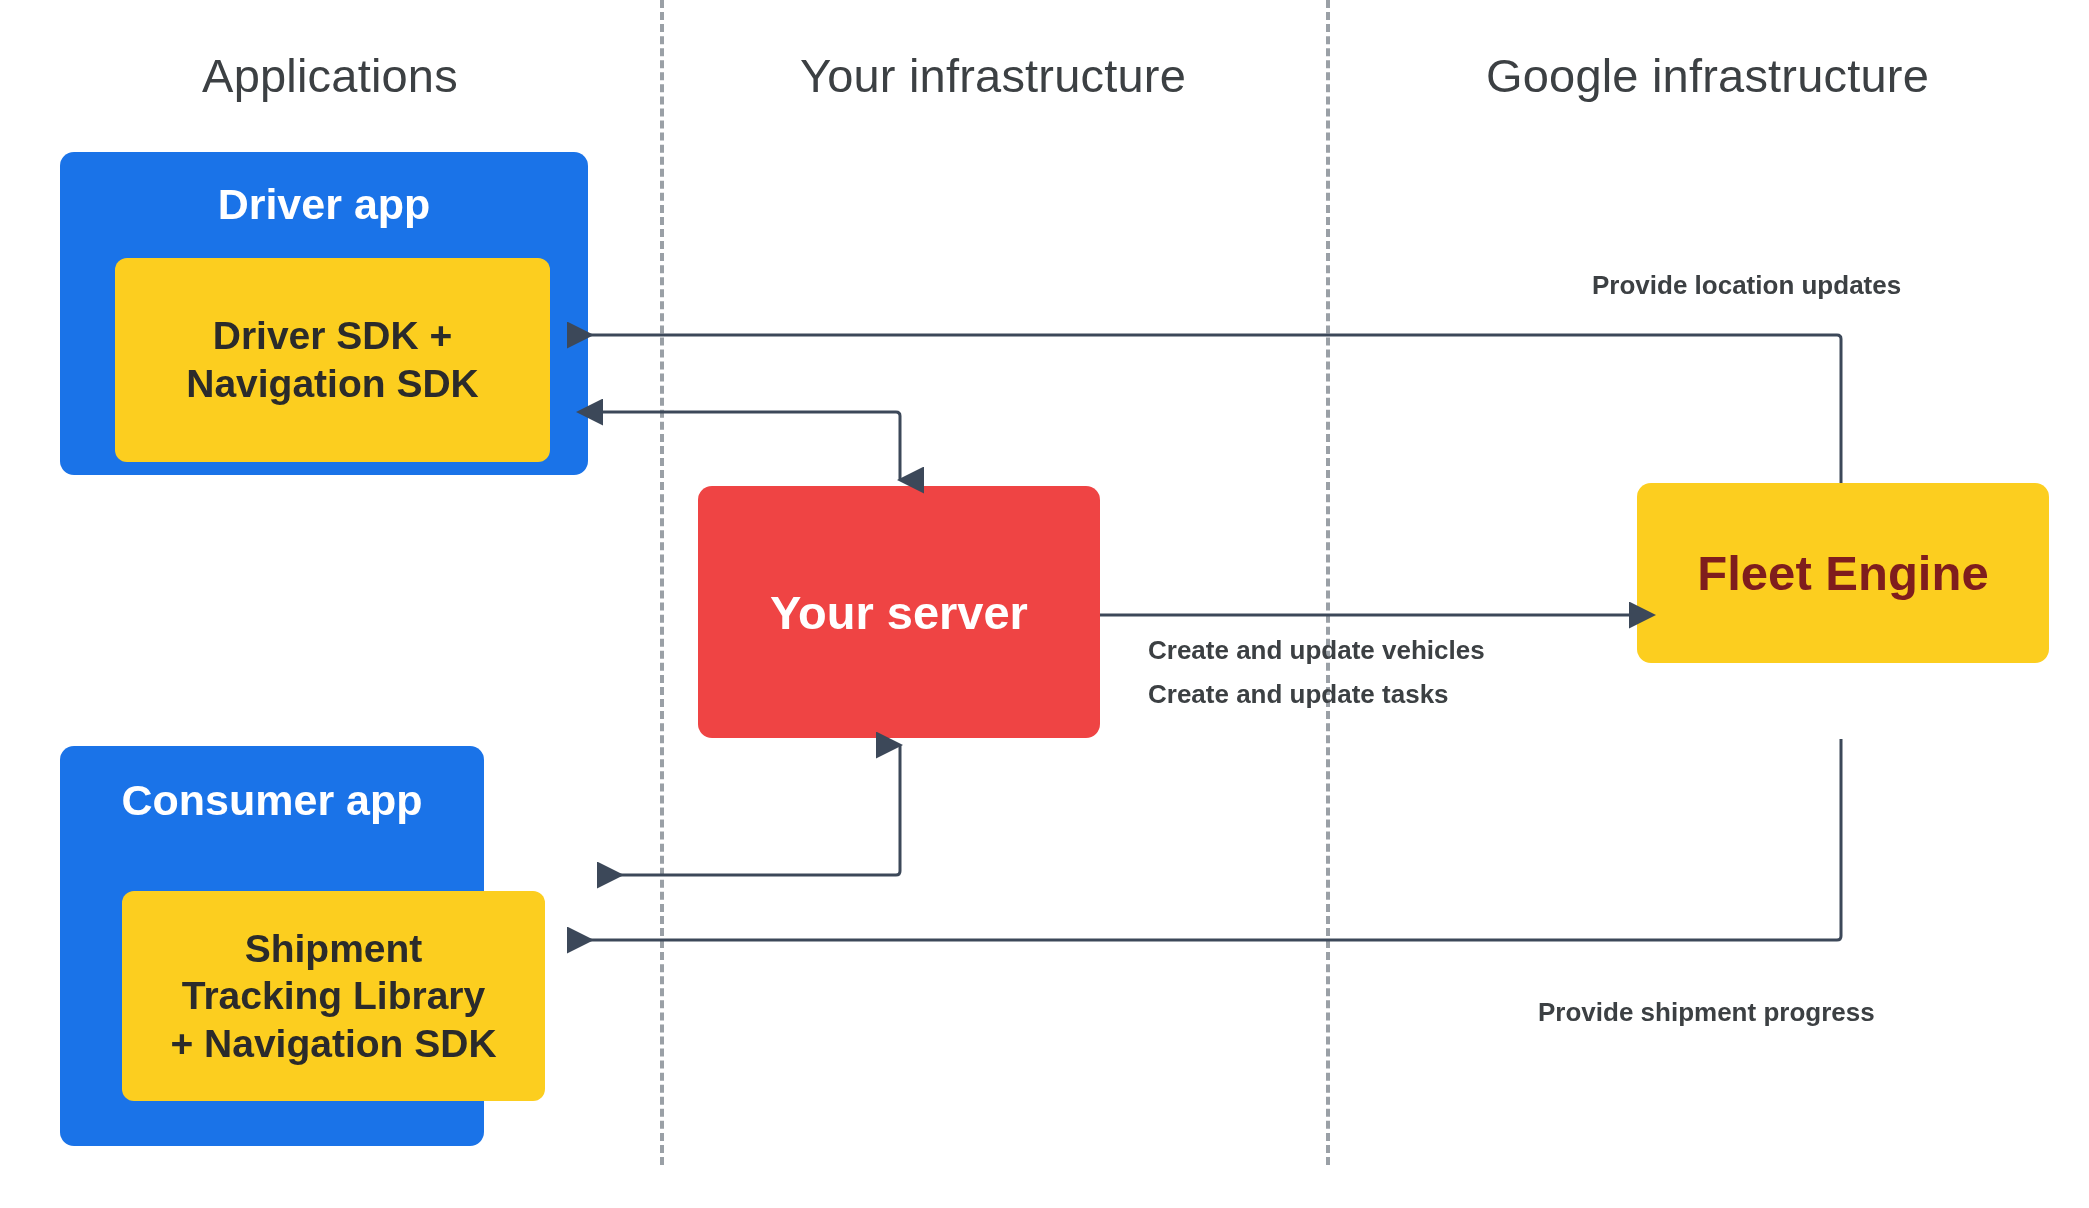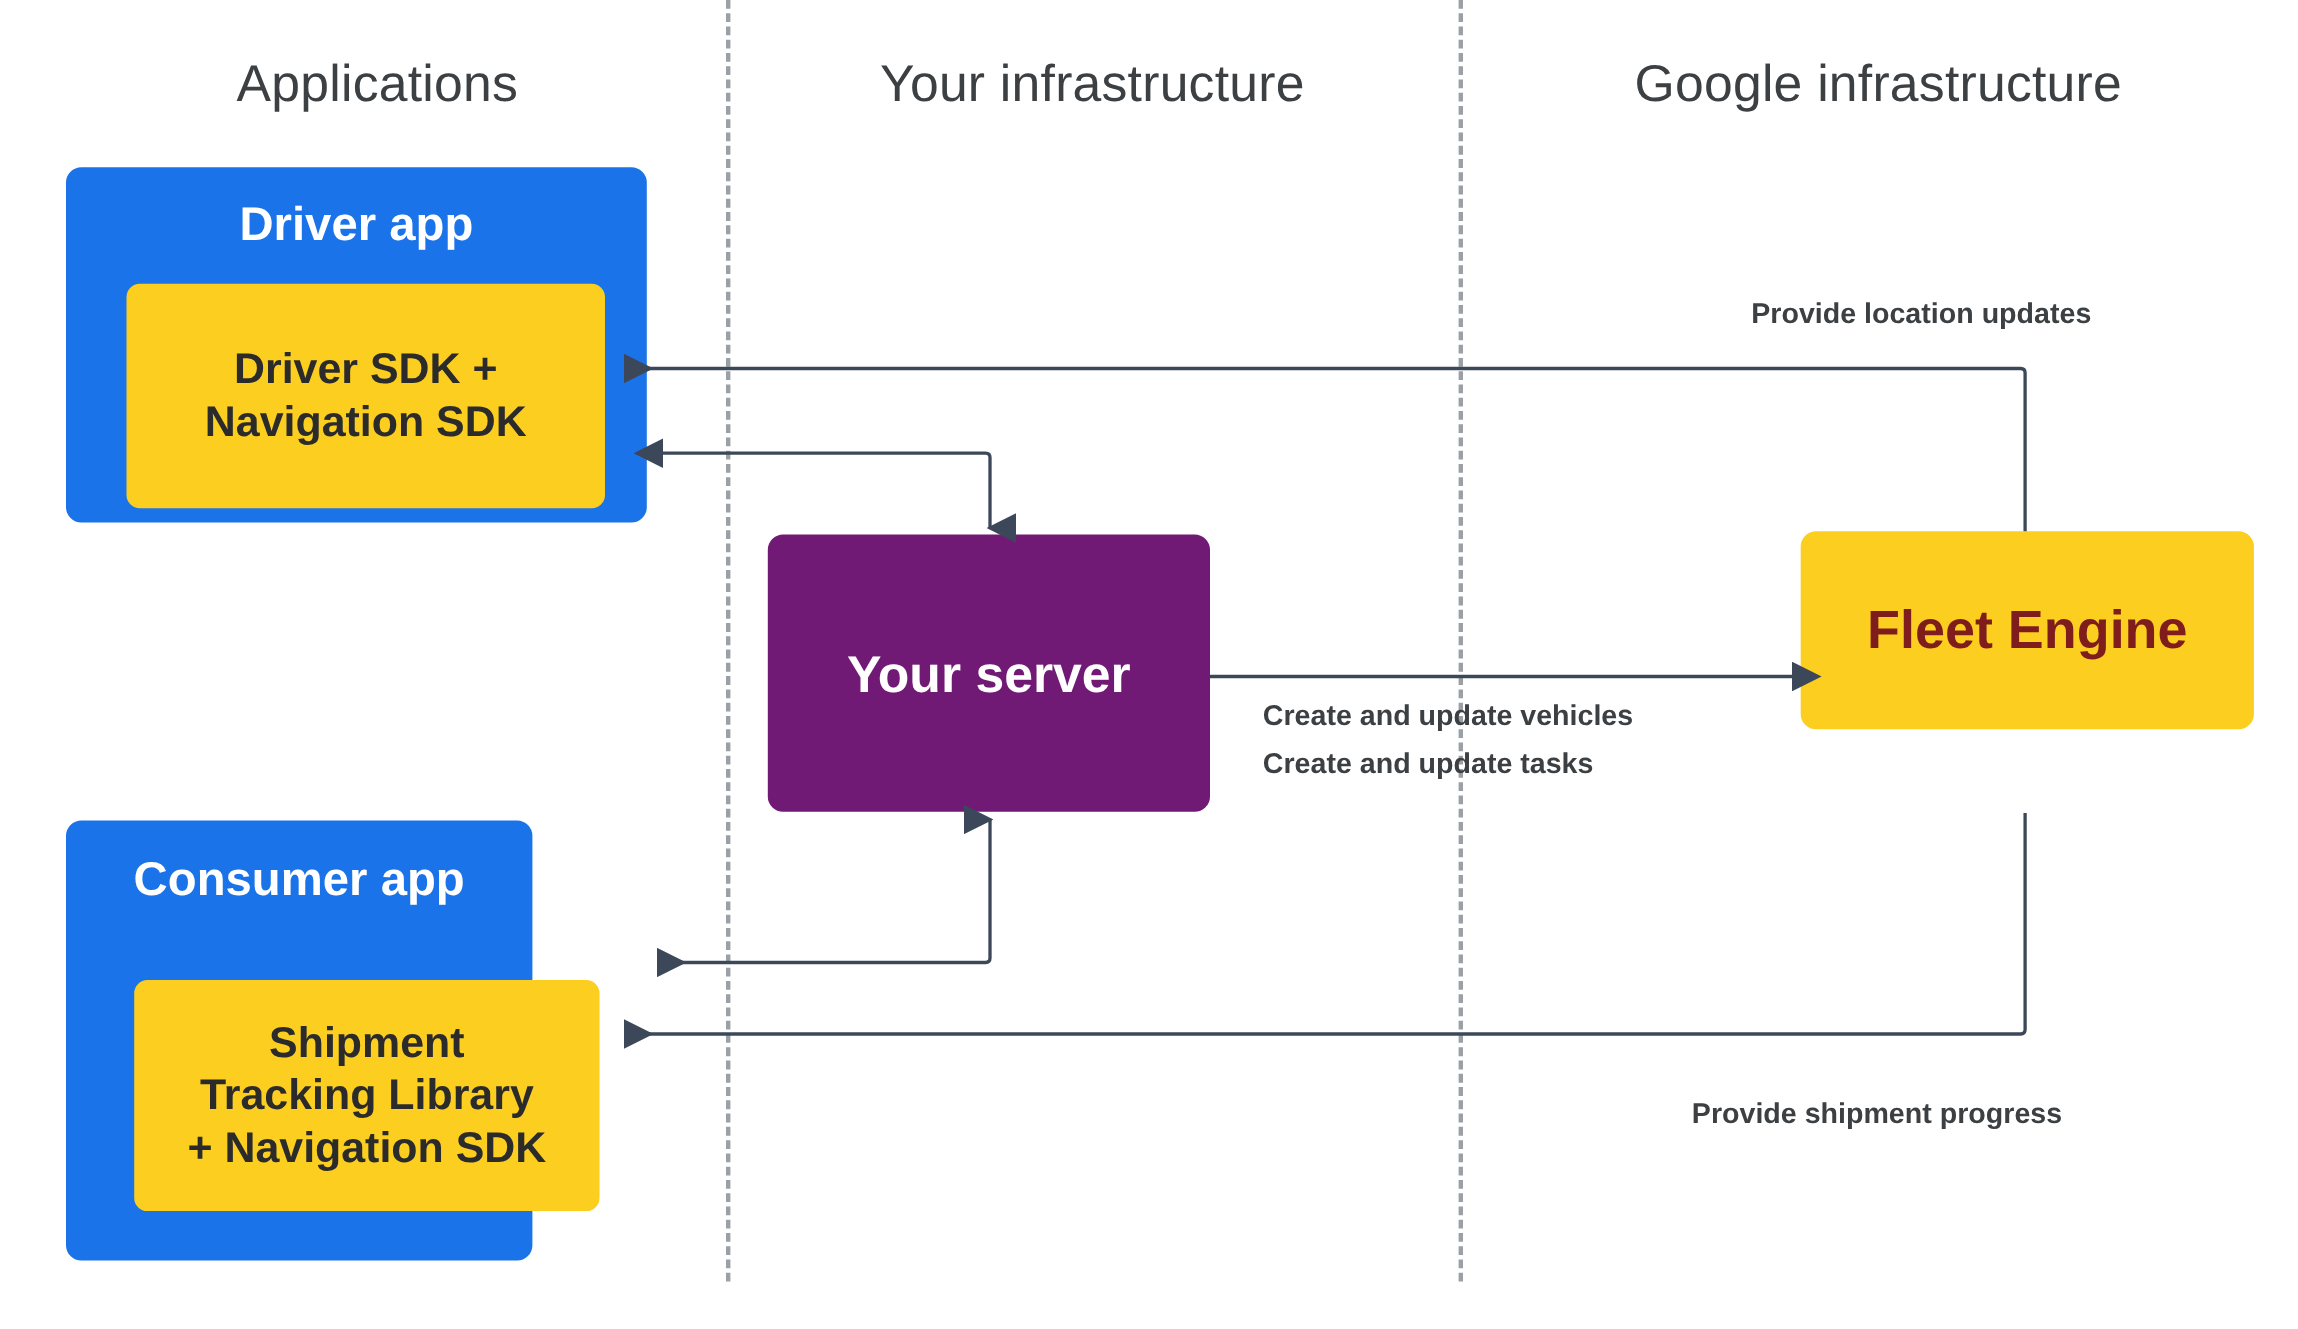--- a/index.html
+++ b/index.html
@@ -23,21 +23,21 @@
   .col-header {
     position: absolute;
     font-family: "Liberation Sans", sans-serif;
     font-size: 47px;
     font-weight: 400;
     color: #3c4043;
     white-space: nowrap;
     text-align: center;
     letter-spacing: 0.2px;
   }
-  #hdr-applications { left: 13px;    top: 48px; width: 660px; }
+  #hdr-applications { left: 0px;    top: 48px; width: 660px; }
   #hdr-your-infra   { left: 660px;  top: 48px; width: 666px; }
   #hdr-google-infra { left: 1326px; top: 48px; width: 763px; }
 
   
   .divider {
     position: absolute;
     top: 0px;
     width: 0px;
     height: 1165px;
     border-left: 4px dashed #9aa0a6;
@@ -84,21 +84,21 @@
     box-sizing: border-box;
     padding: 20px 8px;
   }
   #sdk-driver   { left: 55px; top: 106px; width: 435px; height: 204px; }
   #sdk-consumer { left: 62px; top: 145px; width: 423px; height: 210px; }
 
   
   #box-your-server {
     position: absolute;
     left: 698px; top: 486px; width: 402px; height: 252px;
-    background: #701a75;
+    background: #ef4444;
     border-radius: 14px;
     display: flex;
     align-items: center;
     justify-content: center;
     color: #ffffff;
     font-size: 47px;
     font-weight: bold;
     white-space: nowrap;
     box-sizing: border-box;
   }

